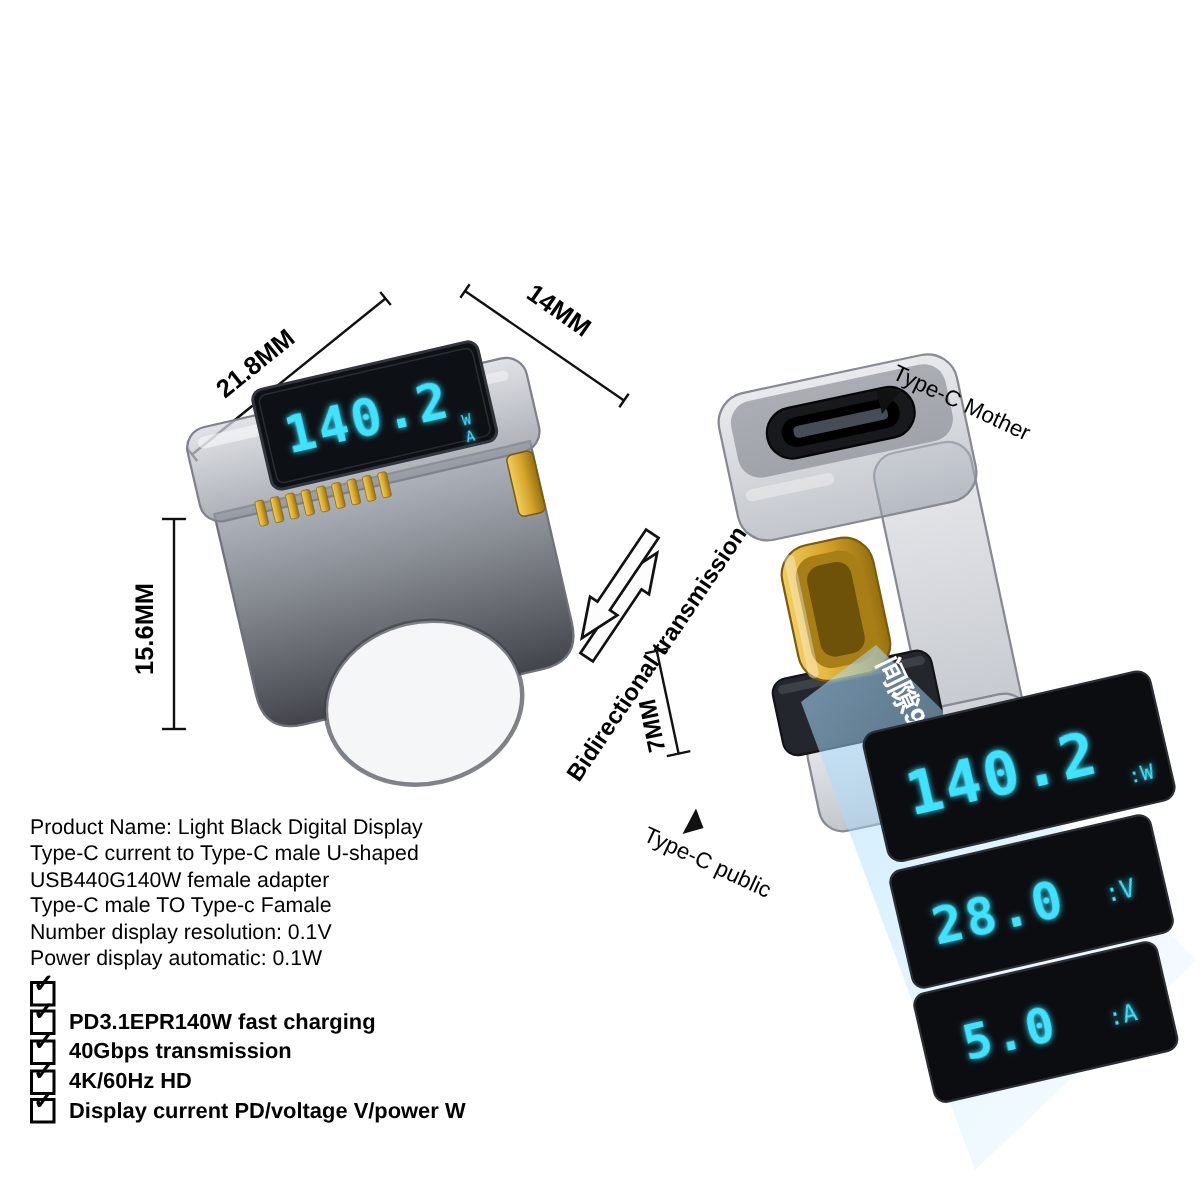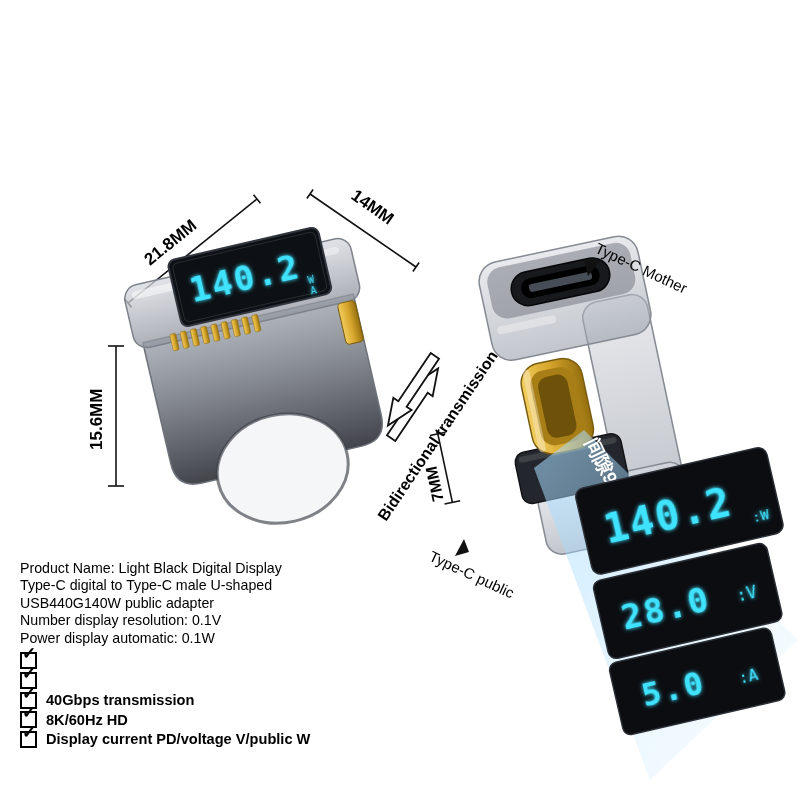--- a/index.html
+++ b/index.html
@@ -1,19 +1,19 @@
 <!DOCTYPE html>
 <html><head>
 <meta charset="utf-8">
 <style>
   html,body{margin:0;padding:0;background:#fff;}
   .canvas{position:relative;width:800px;height:800px;background:#ffffff;overflow:hidden;
           font-family:"Liberation Sans",sans-serif;color:#000;}
   .illustration{position:absolute;left:0;top:0;}
-  .info-block{position:absolute;left:20px;top:560px;width:600px;}
+  .info-block{position:absolute;left:20px;top:544px;width:600px;}
   .desc-line{font-size:14.2px;line-height:17.4px;color:#000;white-space:nowrap;}
   .features{margin-top:4px;}
   .feature-row{display:flex;align-items:center;height:19.6px;font-weight:bold;font-size:14.6px;white-space:nowrap;}
   .checkbox{position:relative;width:13px;height:13px;border:2px solid #000;margin-right:9px;flex:0 0 auto;}
   .tick{position:absolute;left:0px;top:-9px;font-size:17px;font-weight:900;color:#000;line-height:1;}
   svg text{user-select:none;}
 </style>
 </head>
 <body>
 
@@ -151,50 +151,52 @@
 
   <polygon points="584,259 600,261 588,276" fill="#111"></polygon>
   <text transform="translate(594,252) rotate(25)" font-size="15" fill="#000">Type-C Mother</text>
 
   <polygon points="455,556 469,552 464,539" fill="#111"></polygon>
   <text transform="translate(428,560) rotate(25)" font-size="15" fill="#000">Type-C public</text>
 </svg>
 
 <div class="info-block">
   <div class="desc-line">Product Name: Light Black Digital Display</div>
-  <div class="desc-line">Type-C digital to Type-C male U-shaped</div>
-  <div class="desc-line">USB440G140W public adapter</div>
+  <div class="desc-line">Type-C current to Type-C male U-shaped</div>
+  <div class="desc-line">USB440G140W female adapter</div>
+  <div class="desc-line">Type-C male TO Type-c Famale</div>
   <div class="desc-line">Number display resolution: 0.1V</div>
   <div class="desc-line">Power display automatic: 0.1W</div>
 
   <div class="features">
     <div class="feature-row">
       <span class="checkbox">
             <span class="tick">✓</span>
           </span>
     </div>
     <div class="feature-row">
       <span class="checkbox">
             <span class="tick">✓</span>
           </span>
+      <span>PD3.1EPR140W fast charging</span>
     </div>
     <div class="feature-row">
       <span class="checkbox">
             <span class="tick">✓</span>
           </span>
       <span>40Gbps transmission</span>
     </div>
     <div class="feature-row">
       <span class="checkbox">
             <span class="tick">✓</span>
           </span>
-      <span>8K/60Hz HD</span>
-    </div>
-    <div class="feature-row">
-      <span class="checkbox">
-            <span class="tick">✓</span>
-          </span>
-      <span>Display current PD/voltage V/public W</span>
+      <span>4K/60Hz HD</span>
+    </div>
+    <div class="feature-row">
+      <span class="checkbox">
+            <span class="tick">✓</span>
+          </span>
+      <span>Display current PD/voltage V/power W</span>
     </div>
   </div>
 </div>
 
 </div>
 
 </body></html>

